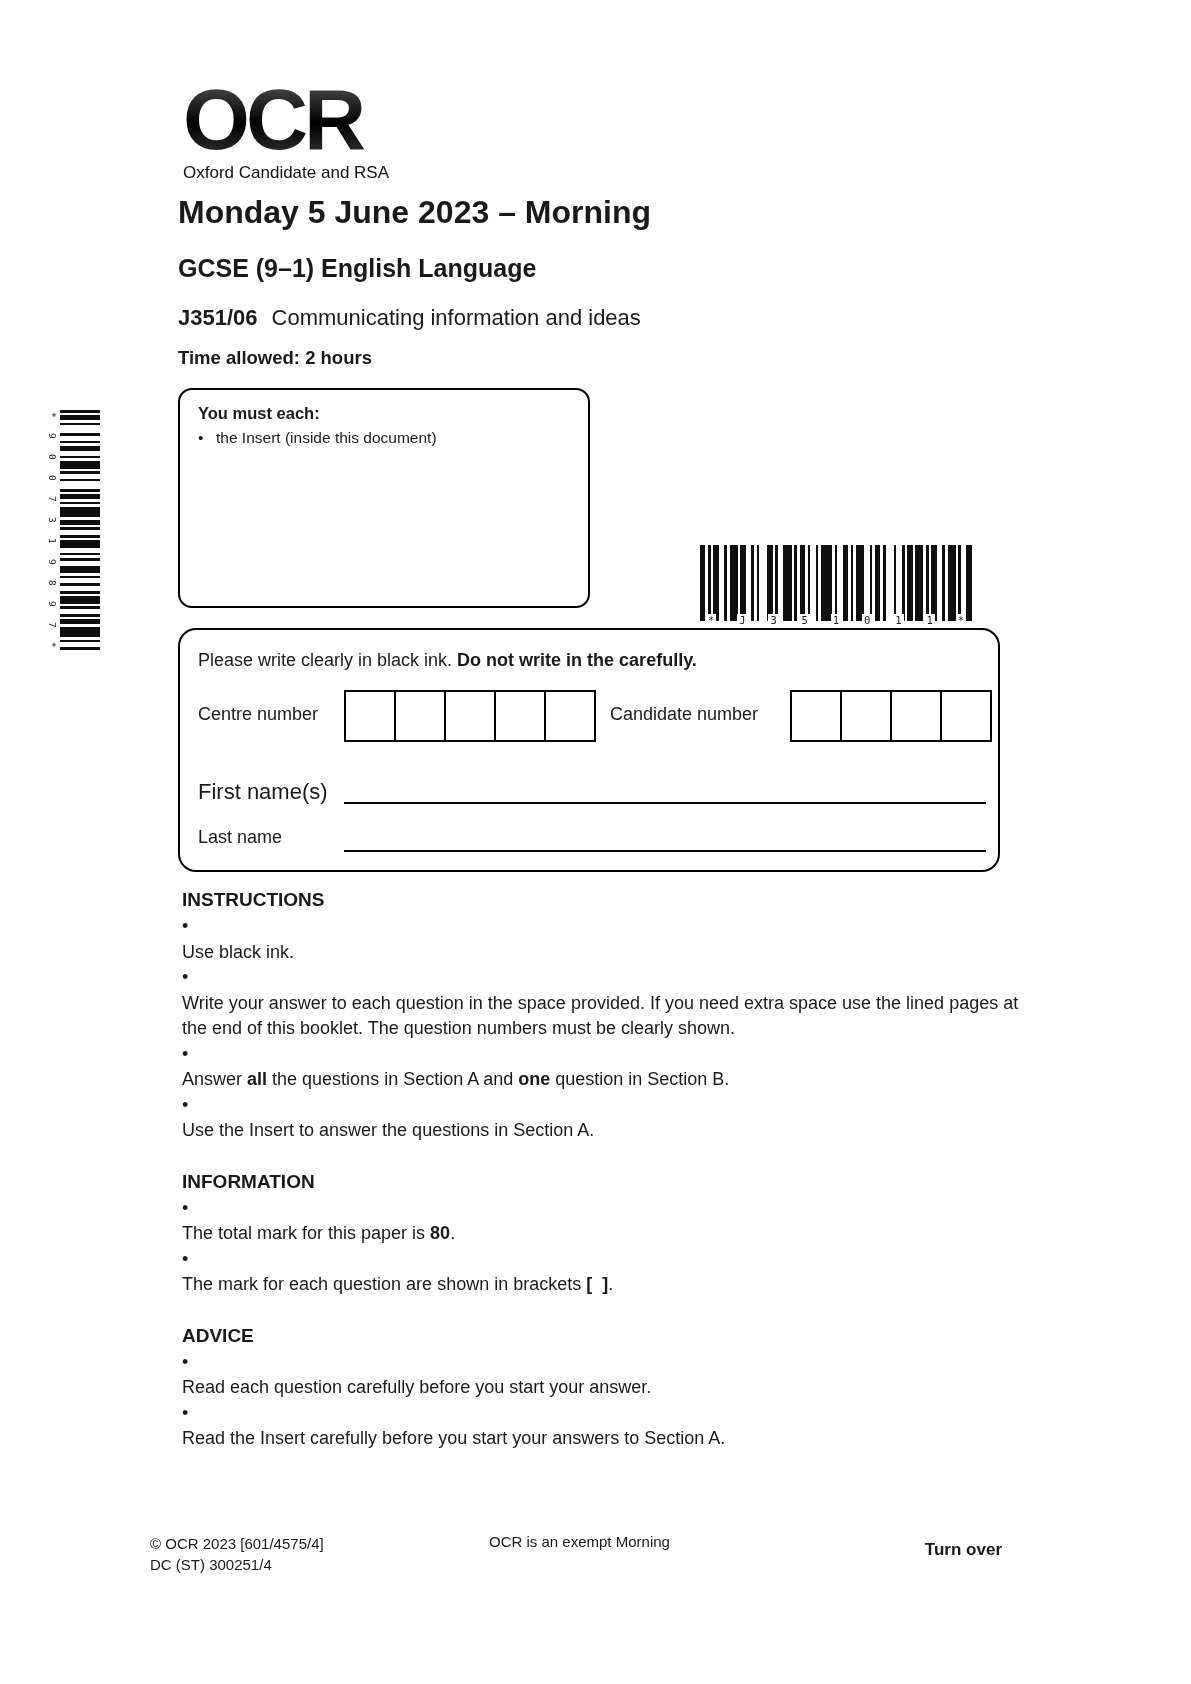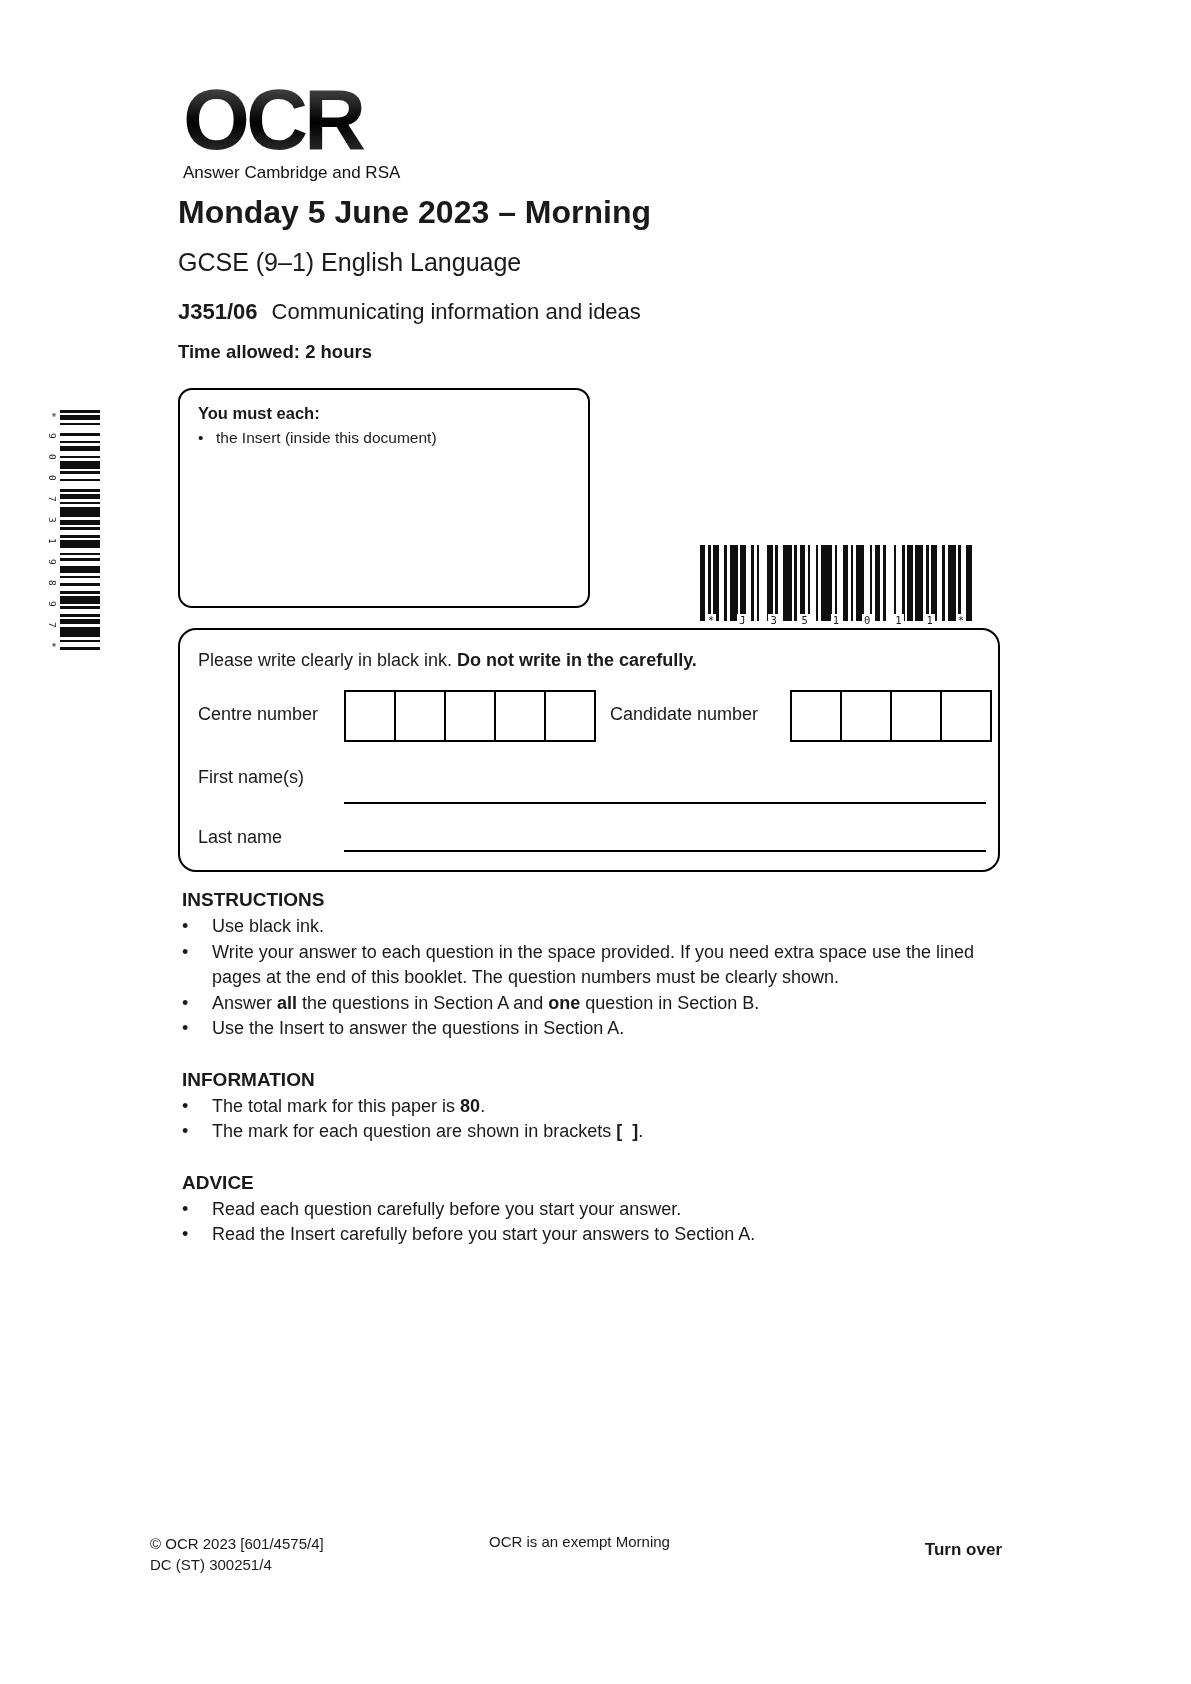--- a/index.html
+++ b/index.html
@@ -12,21 +12,21 @@
   .logo-block{position:absolute;left:183px;top:84px;}
   .logo-text{
     font-size:86px;font-weight:900;line-height:0.82;letter-spacing:-4px;
     background:linear-gradient(180deg,#4a4a4a 0%,#000 55%,#2e2e2e 100%);
     -webkit-background-clip:text;background-clip:text;color:transparent;
   }
   .logo-tagline{font-size:17px;color:#111;margin-top:8px;letter-spacing:0;}
   
   .head-block{position:absolute;left:178px;top:196px;width:860px;}
   .h-date{font-size:32px;font-weight:bold;margin:0;line-height:1;}
-  .h-qual{font-size:25px;font-weight:normal;margin-top:22px;line-height:1;}
+  .h-qual{font-size:25px;font-weight:bold;margin-top:28px;line-height:1;}
   .h-paper{font-size:22px;margin-top:26px;line-height:1;}
   .h-paper .code{font-weight:bold;}
   .h-paper .ptitle{margin-left:14px;}
   .h-time{font-size:18.5px;font-weight:bold;margin-top:20px;line-height:1;}
   
   .musthave{
     position:absolute;left:178px;top:388px;width:412px;height:220px;
     border:2.5px solid #000;border-radius:14px;box-sizing:border-box;
     padding:14px 18px;
   }
@@ -52,47 +52,47 @@
     border:2.5px solid #000;border-radius:18px;box-sizing:border-box;
   }
   .cb-intro{position:absolute;left:18px;top:20px;font-size:18px;}
   .cb-label-centre{position:absolute;left:18px;top:74px;font-size:18px;}
   .cb-label-cand{position:absolute;left:430px;top:74px;font-size:18px;}
   .cells{position:absolute;top:60px;display:flex;}
   .cells-centre{left:164px;}
   .cells-cand{left:610px;}
   .cell{width:52px;height:52px;border:2px solid #000;box-sizing:border-box;margin-left:-2px;background:#fff;}
   .cell:first-child{margin-left:0;}
-  .cb-label-fn{position:absolute;left:18px;top:137px;font-size:18px;}
+  .cb-label-fn{position:absolute;left:18px;top:149px;font-size:22px;}
   .cb-label-ln{position:absolute;left:18px;top:197px;font-size:18px;}
   .cb-line{position:absolute;left:164px;width:642px;border-bottom:2px solid #000;height:0;}
   .line-fn{top:172px;}
   .line-ln{top:220px;}
   
   .sections{position:absolute;left:178px;top:884px;width:852px;}
   .sec{margin:4px;}
   .sec + .sec{margin-top:26px;}
   .sec h2{font-size:19px;font-weight:bold;margin:0;line-height:24px;}
   .sec ul{list-style:none;margin:2px 0 0 0;padding:0;}
-  .sec li{display:flex;font-size:18px;line-height:25.5px;}
+  .sec li{display:flex;font-size:18px;line-height:25.5px;flex-direction:column;}
   .sec .bu{width:30px;flex:none;}
   .sec .tx{flex:1;}
   
   .footer-left{position:absolute;left:150px;top:1533px;font-size:15px;line-height:21px;}
   .footer-charity{position:absolute;left:489px;top:1533px;font-size:15px;}
   .footer-turnover{position:absolute;right:189px;top:1540px;font-size:17px;font-weight:bold;}
 </style>
 </head>
 <body>
 
 <div class="page">
 
   <div class="logo-block">
     <div class="logo-text">OCR</div>
-    <div class="logo-tagline">Answer Cambridge and RSA</div>
+    <div class="logo-tagline">Oxford Candidate and RSA</div>
   </div>
 
   <div class="head-block">
     <div class="h-date">Monday 5 June 2023 – Morning</div>
     <div class="h-qual">GCSE (9–1) English Language</div>
     <div class="h-paper">
       <span class="code">J351/06</span><span class="ptitle">Communicating information and ideas</span>
     </div>
     <div class="h-time">Time allowed: 2 hours</div>
   </div>

